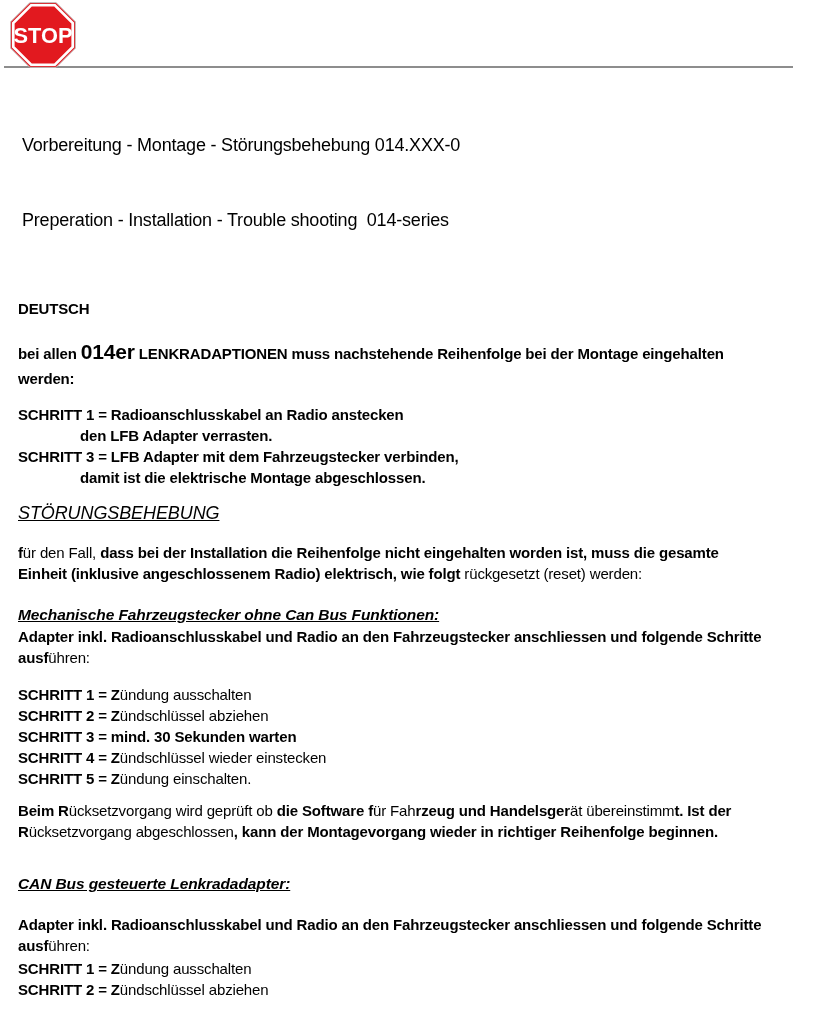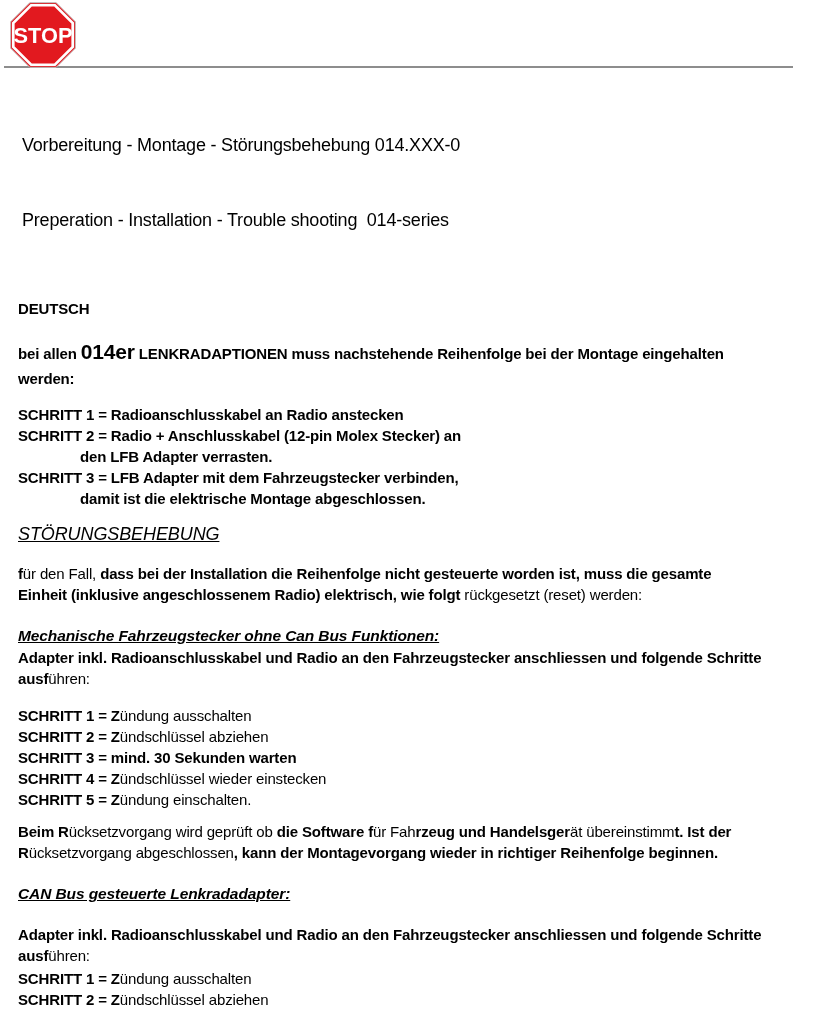--- a/index.html
+++ b/index.html
@@ -31,21 +31,21 @@
 
   .deutsch{margin-top:15px;font-weight:bold;}
   .intro{margin-top:20px;line-height:25px;}
   .steps{margin-top:13px;}
   .steps-tight{margin-top:2px;}
   .step-line{font-size:15px;line-height:21px;letter-spacing:-0.15px;white-space:pre-wrap;}
   .step-line.indent{padding-left:62px;}
 
   .h-ts{margin-top:15px;font-style:italic;text-decoration:underline;font-size:18px;letter-spacing:-0.1px;}
   .h-sec{margin-top:20px;font-weight:bold;font-style:italic;text-decoration:underline;font-size:15.5px;letter-spacing:-0.1px;}
-  .h-sec.can{margin-top:20px;}
+  .h-sec.can{margin-top:31px;}
 
   .para{margin-top:18px;}
   .para-attached{margin-top:1px;}
   .para-result{margin-top:11px;}
   .para-can-adapter{margin-top:20px;}
 
   .stop-label{
     font-family:"Liberation Sans",sans-serif;font-weight:bold;
   }
 </style>
@@ -70,29 +70,28 @@
     <div>Vorbereitung - Montage - Störungsbehebung 014.XXX-0</div>
     <div>Preperation - Installation - Trouble shooting  014-series</div>
   </div>
 
   <div class="txt deutsch">DEUTSCH</div>
 
   <div class="txt intro"><span class="b">bei allen </span><span class="b lg">014er</span><span class="b"> LENKRADAPTIONEN muss nachstehende Reihenfolge bei der Montage eingehalten</span><br><span class="b">werden:</span></div>
 
   <div class="steps">
       <div class="step-line"><span class="b">SCHRITT 1 = Radioanschlusskabel an Radio anstecken</span></div>
-      <div class="step-line"><span class="b">SCHRITT 2 = Radio + Anschlusskabel (12-pin Molex Stecker) an</span></div>
       <div class="step-line indent"><span class="b">den LFB Adapter verrasten.</span></div>
       <div class="step-line"><span class="b">SCHRITT 3 = LFB Adapter mit dem Fahrzeugstecker verbinden,</span></div>
       <div class="step-line indent"><span class="b">damit ist die elektrische Montage abgeschlossen.</span></div>
     </div>
 
   <div class="txt h-ts">STÖRUNGSBEHEBUNG</div>
 
-  <div class="txt para"><span class="b">f</span><span>ür den Fall, </span><span class="b">dass bei der Installation die Reihenfolge nicht gesteuerte worden ist, muss die gesamte</span><br><span class="b">Einheit (inklusive angeschlossenem Radio) elektrisch, wie folgt </span><span>rückgesetzt (reset) werden:</span></div>
+  <div class="txt para"><span class="b">f</span><span>ür den Fall, </span><span class="b">dass bei der Installation die Reihenfolge nicht eingehalten worden ist, muss die gesamte</span><br><span class="b">Einheit (inklusive angeschlossenem Radio) elektrisch, wie folgt </span><span>rückgesetzt (reset) werden:</span></div>
 
   <div class="txt h-sec">Mechanische Fahrzeugstecker ohne Can Bus Funktionen:</div>
   <div class="txt para-attached"><span class="b">Adapter inkl. Radioanschlusskabel und Radio an den Fahrzeugstecker anschliessen und folgende Schritte</span><br><span class="b">ausf</span><span>ühren:</span></div>
   <div class="steps" style="margin-top:16px">
       <div class="step-line"><span class="b">SCHRITT 1 = Z</span><span>ündung ausschalten</span></div>
       <div class="step-line"><span class="b">SCHRITT 2 = Z</span><span>ündschlüssel abziehen</span></div>
       <div class="step-line"><span class="b">SCHRITT 3 = mind. 30 Sekunden warten</span></div>
       <div class="step-line"><span class="b">SCHRITT 4 = Z</span><span>ündschlüssel wieder einstecken</span></div>
       <div class="step-line"><span class="b">SCHRITT 5 = Z</span><span>ündung einschalten.</span></div>
     </div>

